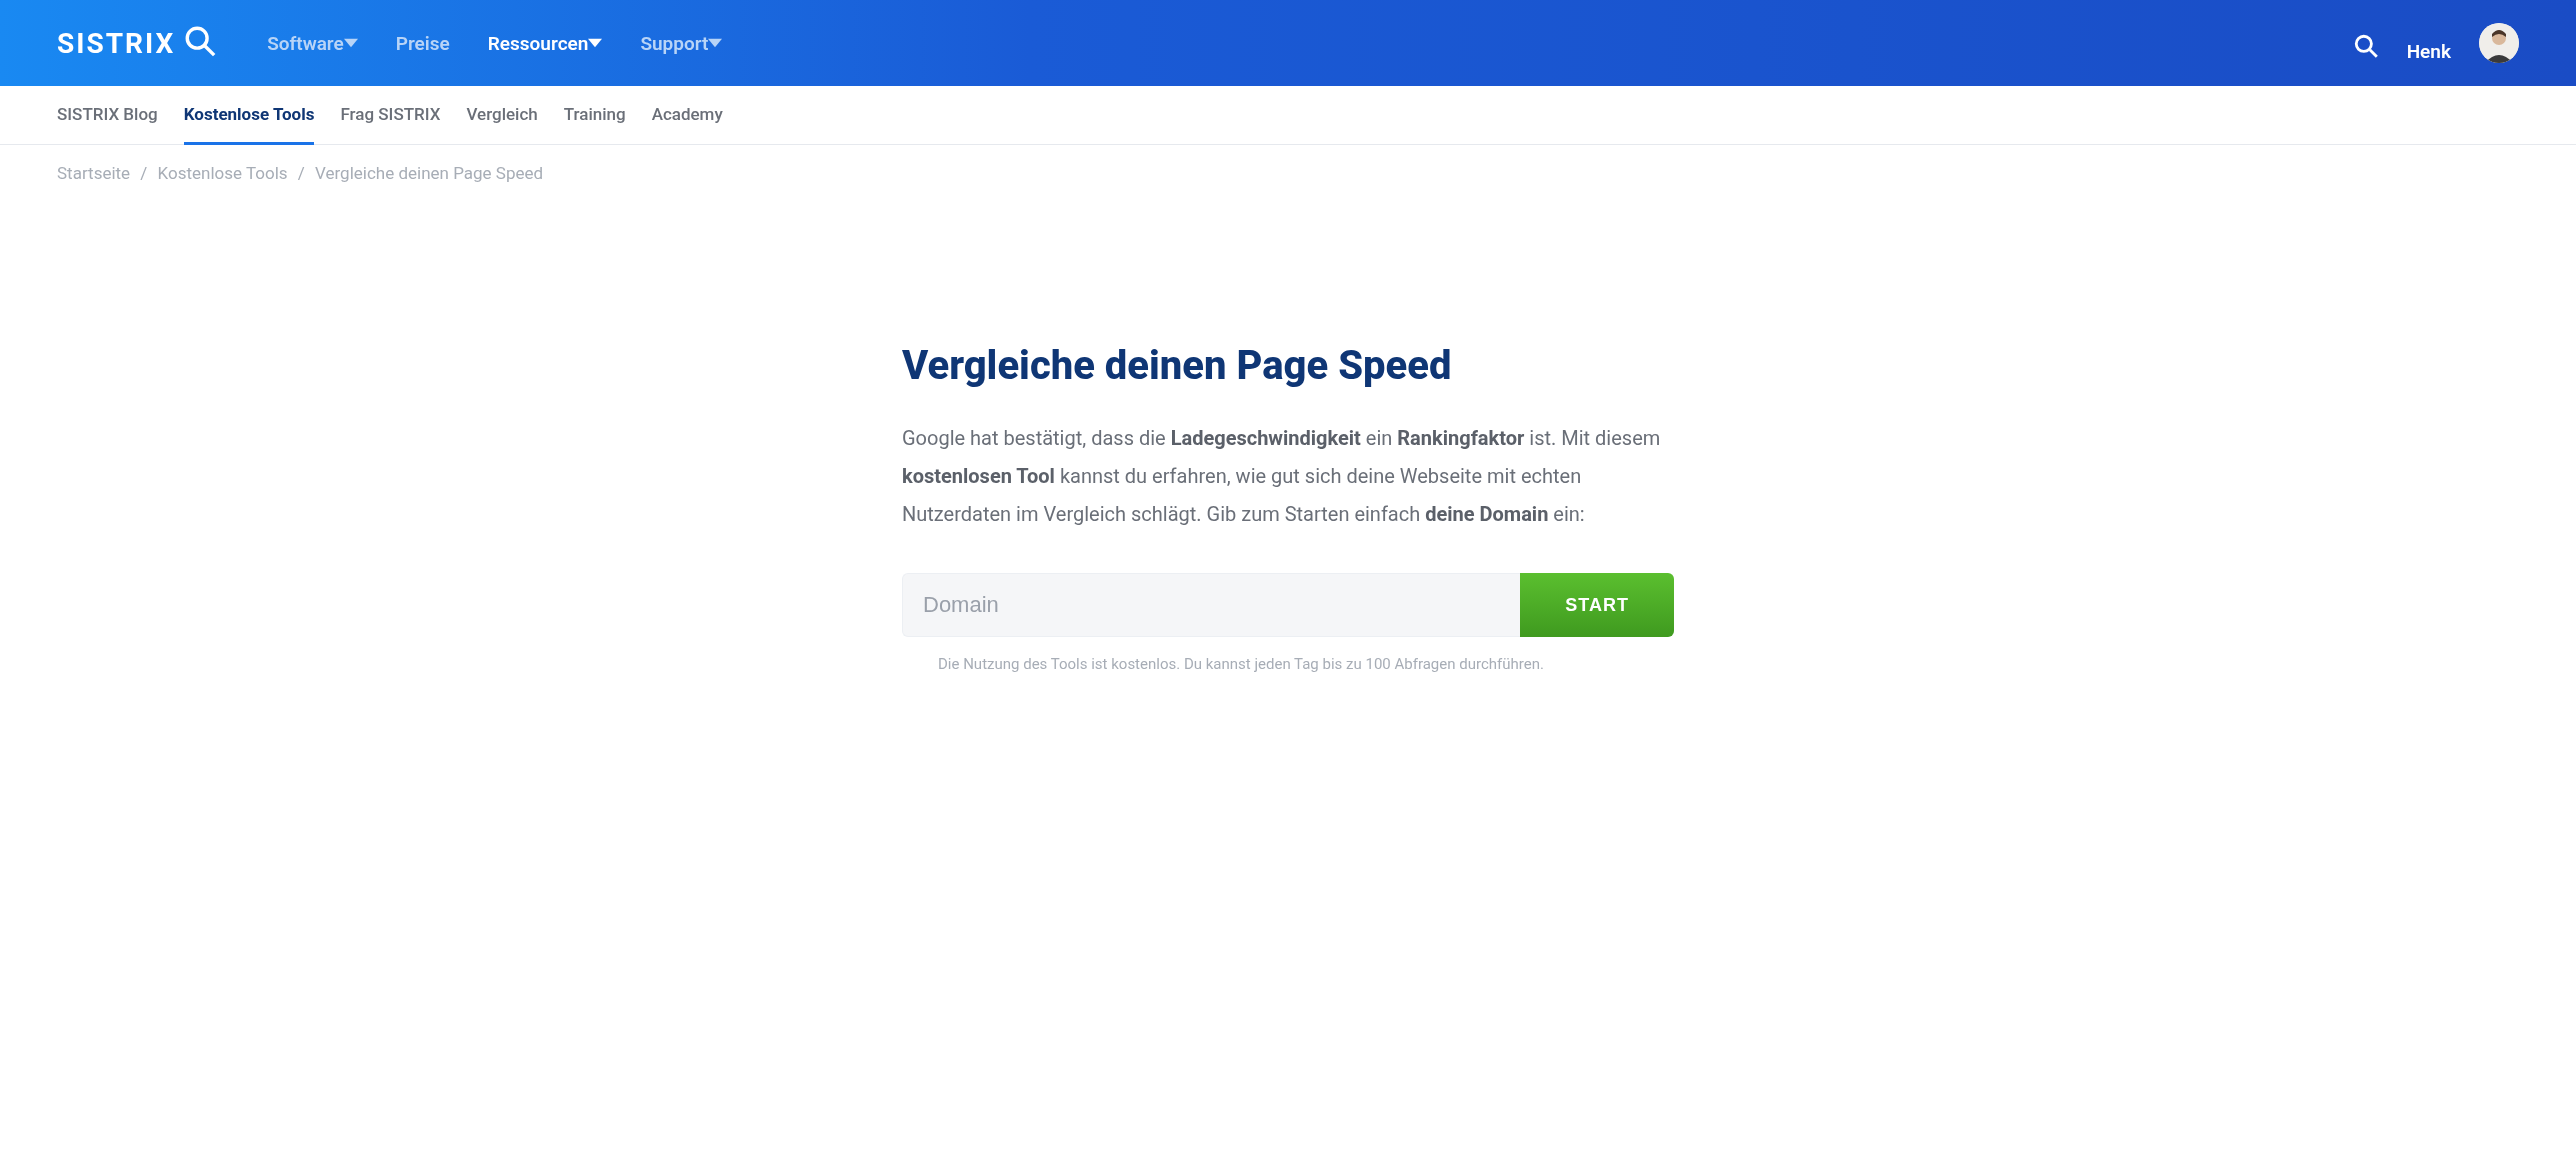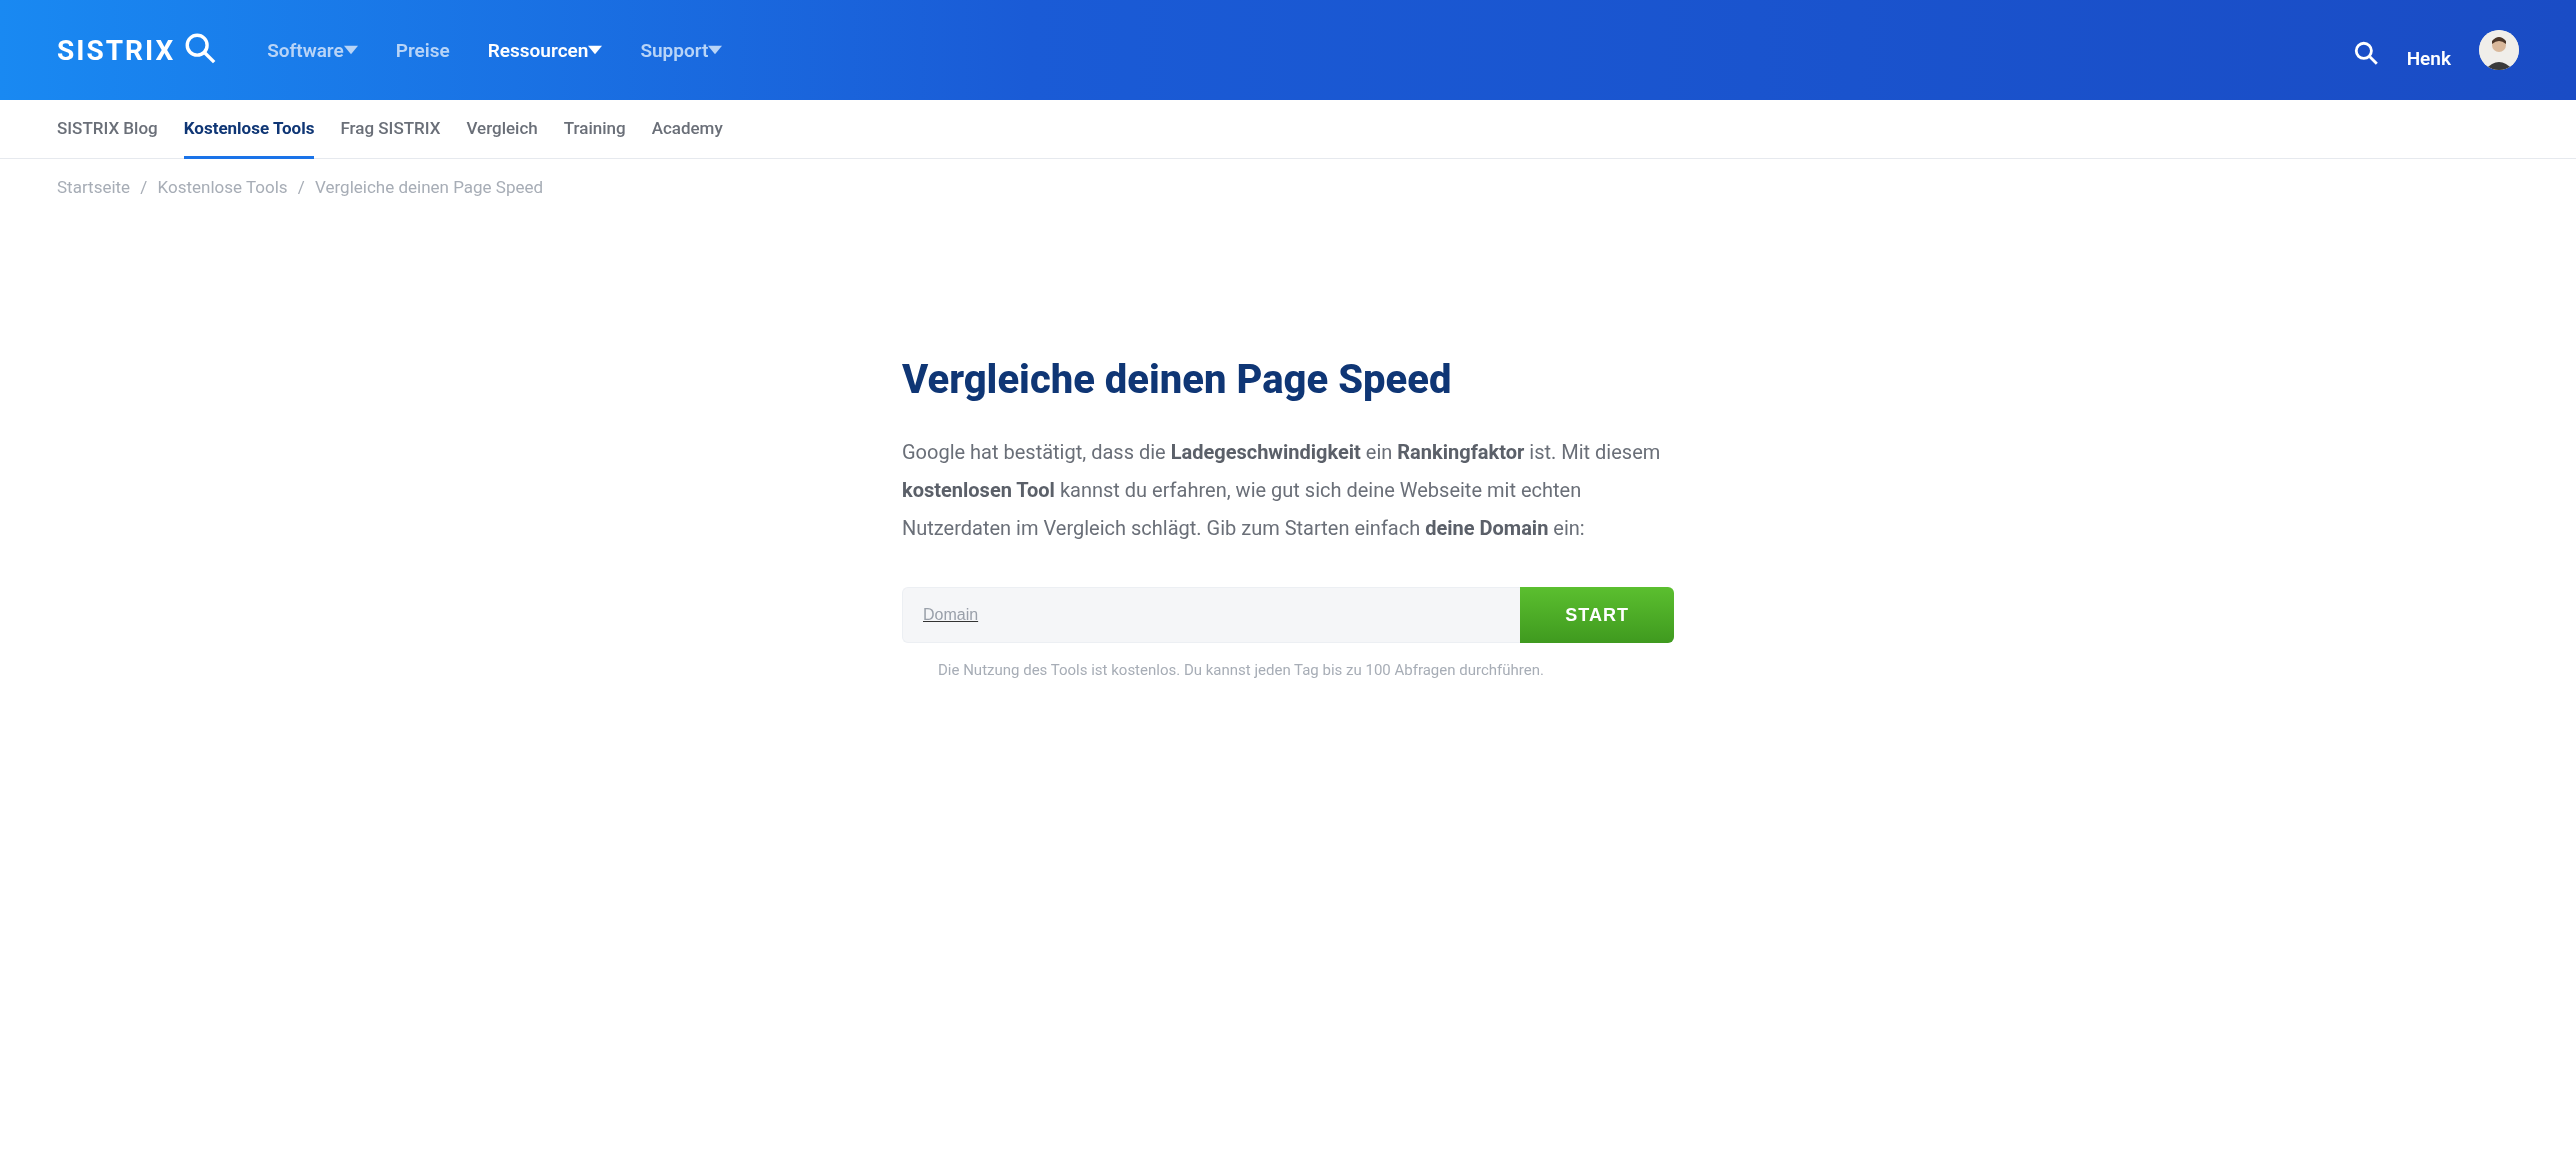--- a/index.html
+++ b/index.html
@@ -1,20 +1,20 @@
 <!DOCTYPE html>
 <html><head>
 <meta charset="utf-8">
 <style>
 * { margin: 0; padding: 0; box-sizing: border-box; }
 body { font-family: -apple-system, BlinkMacSystemFont, "Segoe UI", Roboto, Helvetica, Arial, sans-serif; background: #fff; }
 
 .topbar {
   background: linear-gradient(90deg, #1989f2 0%, #1a5bd6 40%, #1a4cc5 100%);
-  height: 100px;
+  height: 86px;
   display: flex;
   align-items: center;
   padding: 0 57px;
 }
 .logo {
   display: flex;
   align-items: center;
   gap: 8px;
   margin-right: 50px;
 }
@@ -96,24 +96,23 @@
 .intro strong { color: #5b6069; font-weight: 700; }
 
 .form-row { display: flex; gap: 0; margin-bottom: 18px; }
 .domain-input {
   flex: 1;
   background: #f5f6f8;
   border: 1px solid #eceff3;
   border-right: none;
   border-radius: 6px 0 0 6px;
   padding: 18px 20px;
-  font-size: 16px;
+  font-size: 22px;
   color: #333;
   outline: none;
-  text-decoration: underline;
 }
 .domain-input::placeholder { color: #9aa0aa; }
 .start-btn {
   background: #4caf2a;
   background: linear-gradient(180deg, #5bbf2f 0%, #3f9a1f 100%);
   color: #fff;
   font-size: 18px;
   font-weight: 700;
   letter-spacing: 1px;
   border: none;

